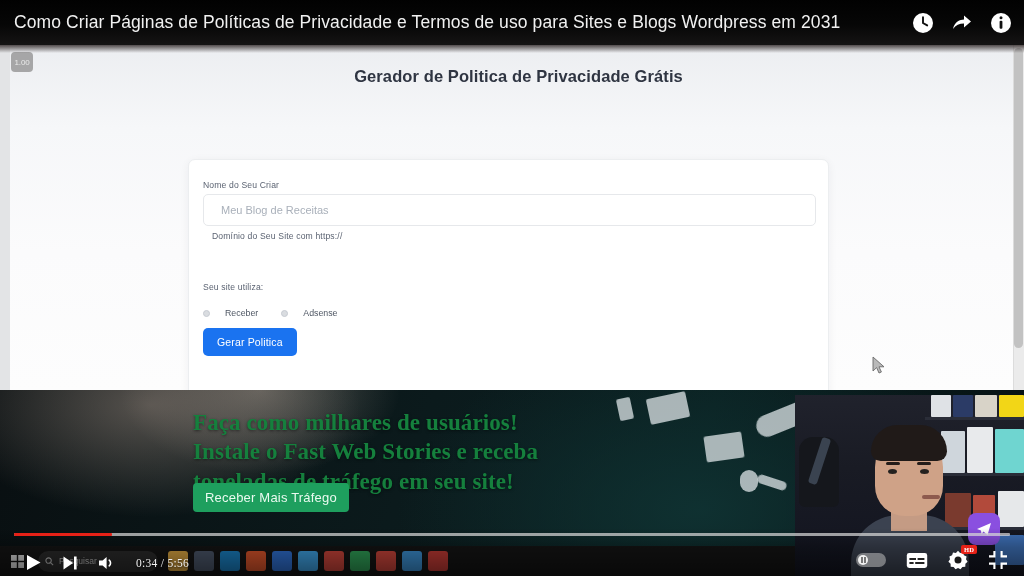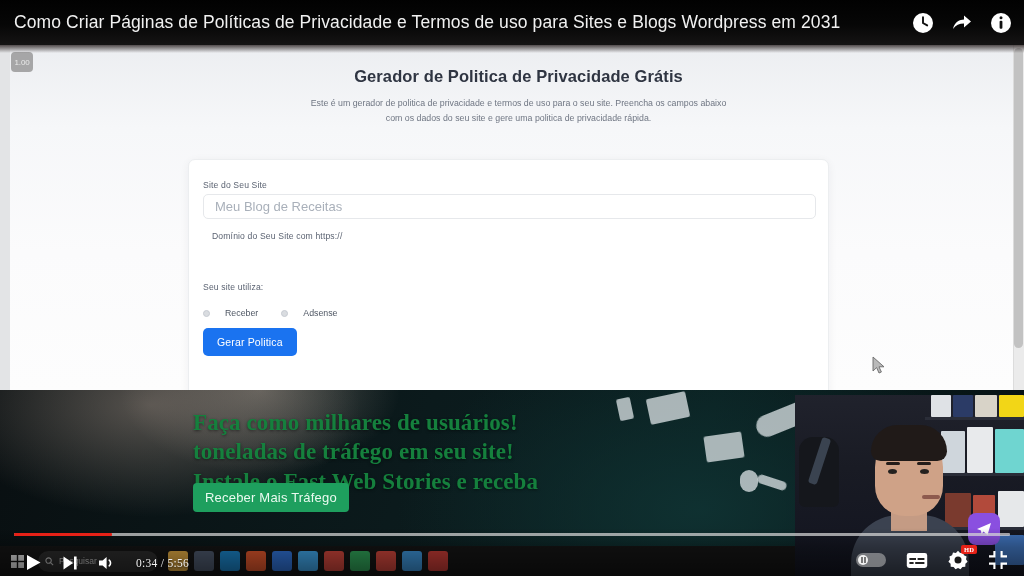--- a/index.html
+++ b/index.html
@@ -111,28 +111,28 @@
     box-shadow: 0 2px 10px rgba(40,45,60,0.055);
   }
   .field-label {
     position: absolute;
     font-size: 8.6px;
     color: #5b6372;
     letter-spacing: 0.15px;
   }
   .text-input {
     position: absolute;
-    left: 14px; width: 613px; height: 25px;
+    left: 14px; width: 613px; height: 32px;
     background: #fff;
     border: 1px solid #e6e8eb;
     border-radius: 5px;
     font-family: "Liberation Sans", sans-serif;
-    font-size: 13px;
+    font-size: 11px;
     color: #9aa1ab;
-    padding: 0 0 0 11px;
+    padding: 0 0 0 17px;
     outline: none;
   }
   .text-input::placeholder { color:#a9b0ba; }
 
   .radio-row {
     position: absolute; left: 14px; top: 148px;
     display: flex; align-items: center; gap: 8px;
     font-size: 8.8px; color: #4e5663;
   }
   .radio-dot {
@@ -335,28 +335,24 @@
     <div id="left-strip"></div>
 
     <div id="scrollbar-track">
       <div id="scrollbar-thumb"></div>
     </div>
 
     <div id="zoom-badge">1.00</div>
 
     <div id="hero">
       <div id="hero-title">Gerador de Politica de Privacidade Grátis</div>
-      <div id="hero-sub">
-        <div>Este é um gerador de politica de privacidade e termos de uso para o seu site. Preencha os campos abaixo</div>
-        <div>com os dados do seu site e gere uma politica de privacidade rápida.</div>
-      </div>
     </div>
 
     <div id="card">
-      <div class="field-label" style="left:14px; top:20px;">Site do Seu Site</div>
+      <div class="field-label" style="left:14px; top:20px;">Nome do Seu Criar</div>
       <input class="text-input" style="top: 34px;" type="text" placeholder="Meu Blog de Receitas">
 
       <div class="field-label" style="left:23px; top:71px;">Domínio do Seu Site com https://</div>
 
       <div class="field-label" style="left:14px; top:122px;">Seu site utiliza:</div>
 
       <div class="radio-row">
         <span class="radio-dot"></span>
         <span class="radio-label">Receber</span>
         <span class="radio-dot"></span>
@@ -378,22 +374,22 @@
       <div class="dev-icon" style="left:612px; top:400px;"></div>
       <div class="dev-icon" style="left:648px; top:5px; width:40px; height:26px; transform:rotate(-12deg);"></div>
       <div class="dev-icon" style="left:618px; top:8px; width:14px; height:22px; transform:rotate(-12deg);"></div>
       <div class="dev-icon" style="left:705px; top:44px; width:38px; height:26px; transform:rotate(-8deg);"></div>
       <div class="dev-icon" style="left:755px; top:18px; width:58px; height:22px; border-radius:11px; transform:rotate(-22deg);"></div>
       <div class="dev-icon" style="left:740px; top:80px; width:18px; height:22px; border-radius:9px;"></div>
       <div class="dev-icon" style="left:757px; top:88px; width:30px; height:9px; border-radius:5px; transform:rotate(18deg);"></div>
 
       <div id="banner-text">
         <span class="banner-line">Faça como milhares de usuários!</span>
+        <span class="banner-line">Instale o Fast Web Stories e receba</span>
         <span class="banner-line">toneladas de tráfego em seu site!</span>
-        <span class="banner-line">Instale o Fast Web Stories e receba</span>
       </div>
       <button id="banner-cta">Receber Mais Tráfego</button>
     </div>
 
   </div>
 
   <div id="taskbar">
     <div id="start-btn">
       <svg width="13" height="13" viewBox="0 0 13 13">
         <rect x="0" y="0" width="5.8" height="5.8" fill="#d8d8d8"></rect>

